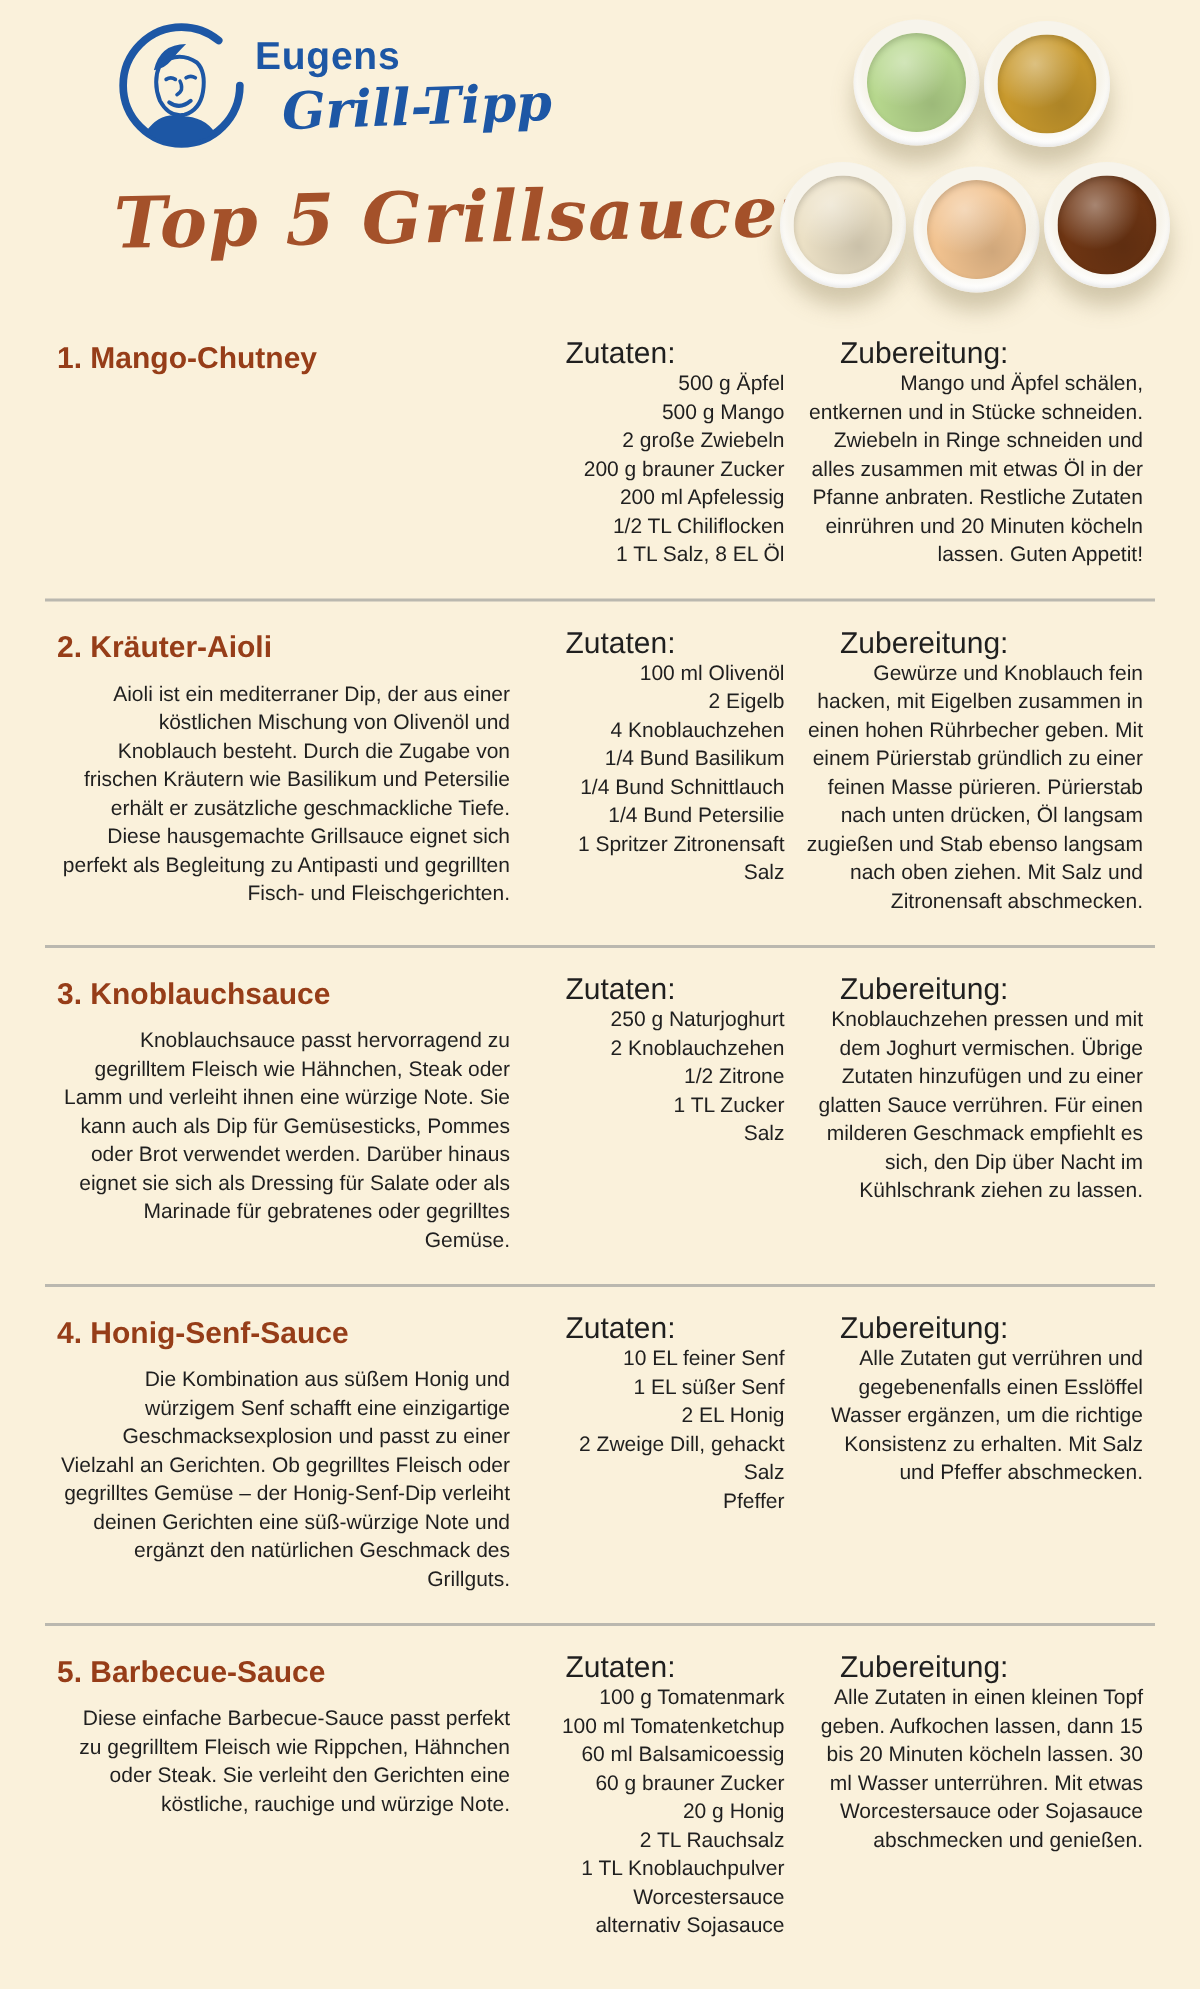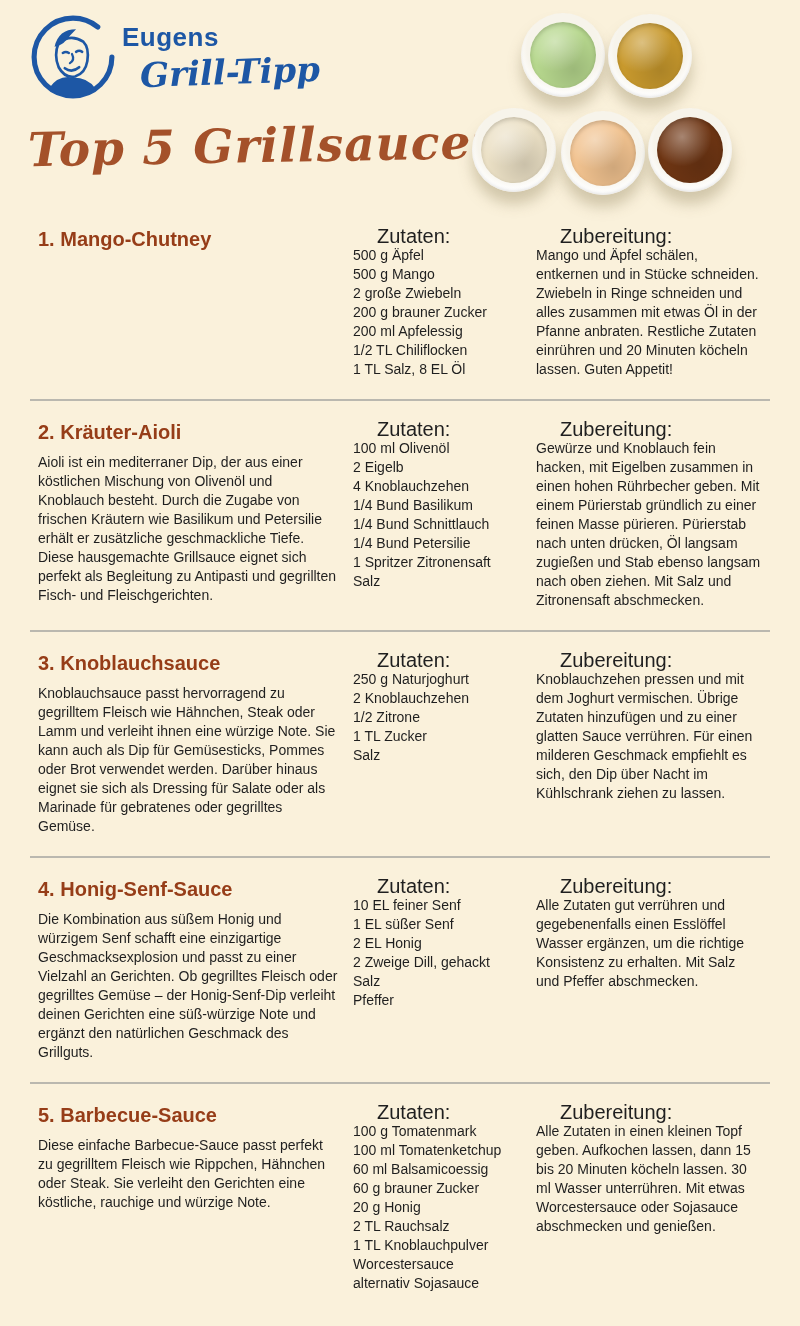--- a/index.html
+++ b/index.html
@@ -12,21 +12,21 @@
   }
   *{box-sizing:border-box;}
   html,body{margin:0;padding:0;}
   body{
     width:800px;height:1326px;overflow:hidden;
     background:var(--bg);
     color:var(--text);
     font-family:"Liberation Sans", sans-serif;
   }
   
-  header{position:relative;height:212px;}
+  header{position:relative;height:212px;margin-left:48px;}
   .logo-circle{position:absolute;left:30px;top:14px;width:86px;height:86px;}
   .brand-name{
     position:absolute;left:122px;top:22px;
     font-size:26px;font-weight:bold;color:var(--brand-blue);letter-spacing:.5px;
   }
   .brand-script{
     position:absolute;left:140px;top:52px;
     font-family:"DejaVu Serif", serif;font-style:italic;font-weight:bold;
     font-size:34px;color:var(--brand-blue);transform:rotate(-2deg);
   }
@@ -62,21 +62,21 @@
     display:grid;
     grid-template-columns:302px 170px auto;
     column-gap:13px;
     padding:15px 38px 16px;
     align-items:start;
   }
   section.sauce h2{
     margin:0 0 9px;font-size:20px;line-height:24px;
     color:var(--heading-rust);font-weight:bold;
   }
-  .body{font-size:14px;line-height:19px;}
+  .body{font-size:14px;line-height:19px;text-align:right;}
   p.body{margin:0;}
   .col-label{font-size:20px;line-height:19px;font-weight:normal;margin-left:24px;}
   hr.divider{
     border:none;border-top:2px solid var(--divider);
     margin:4px 30px;
   }
 </style>
 </head>
 <body>
 

